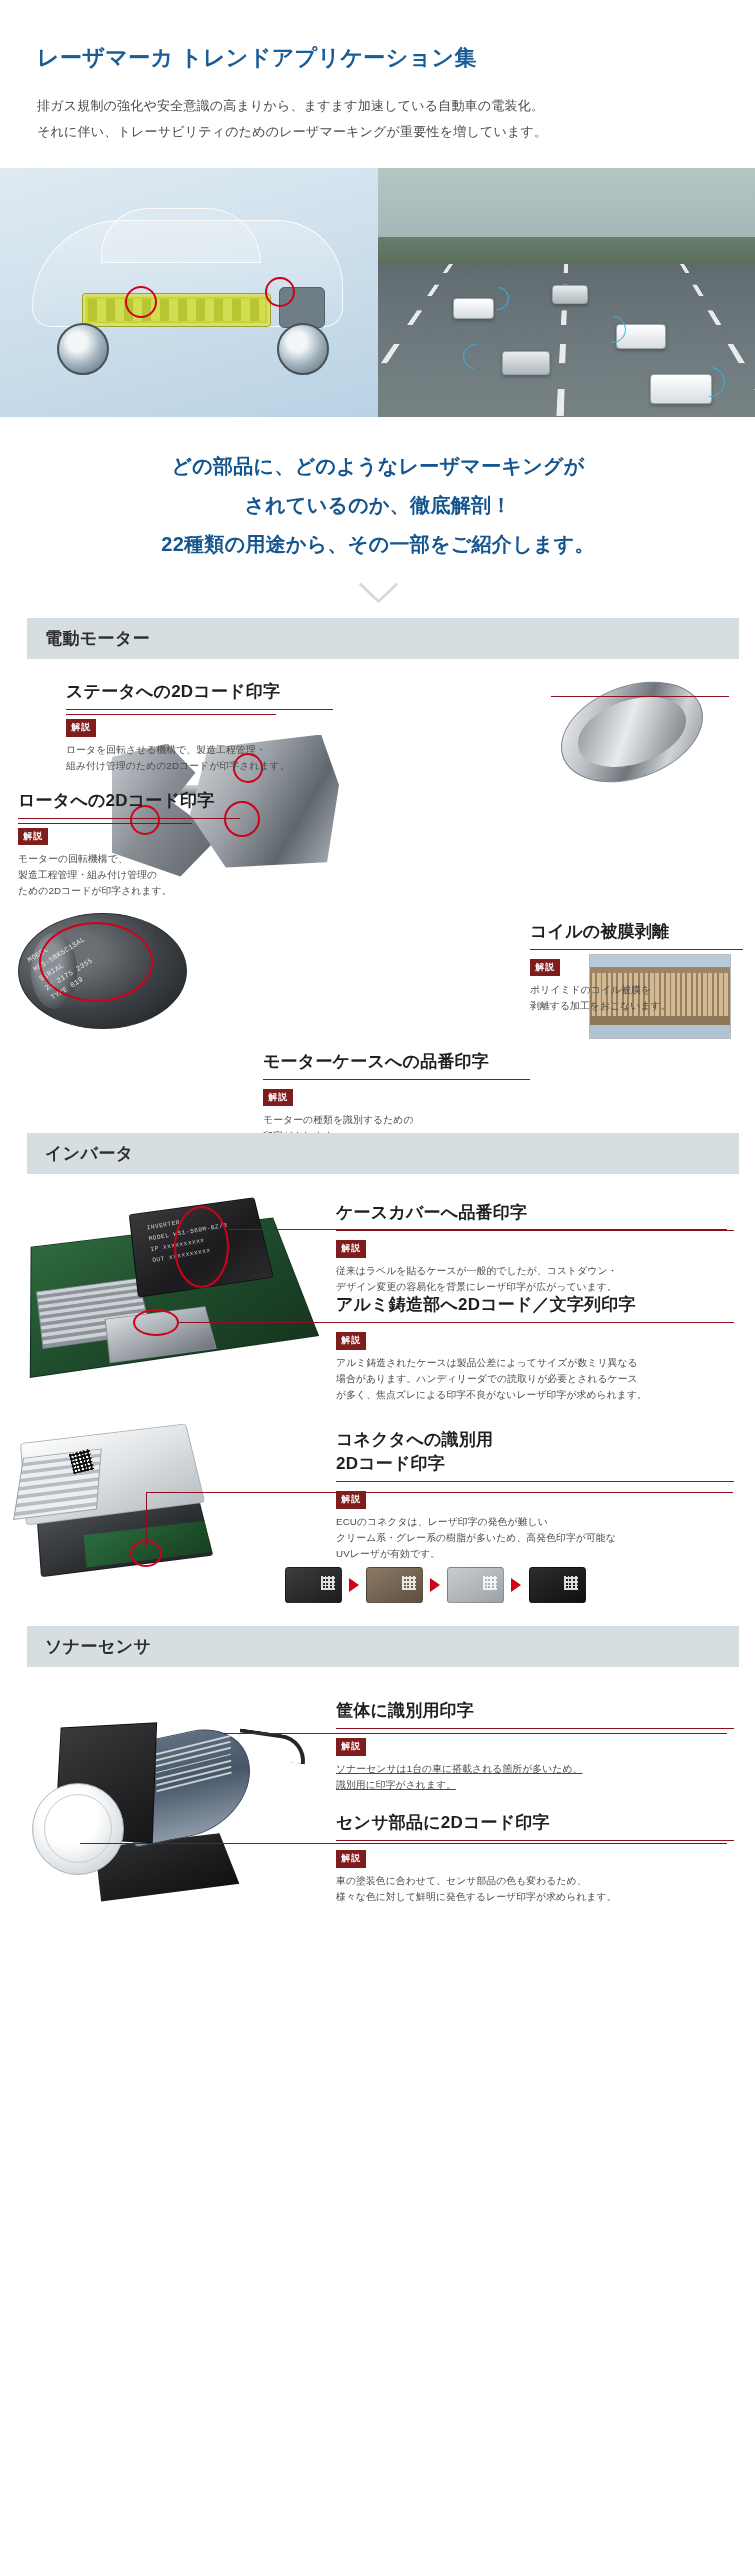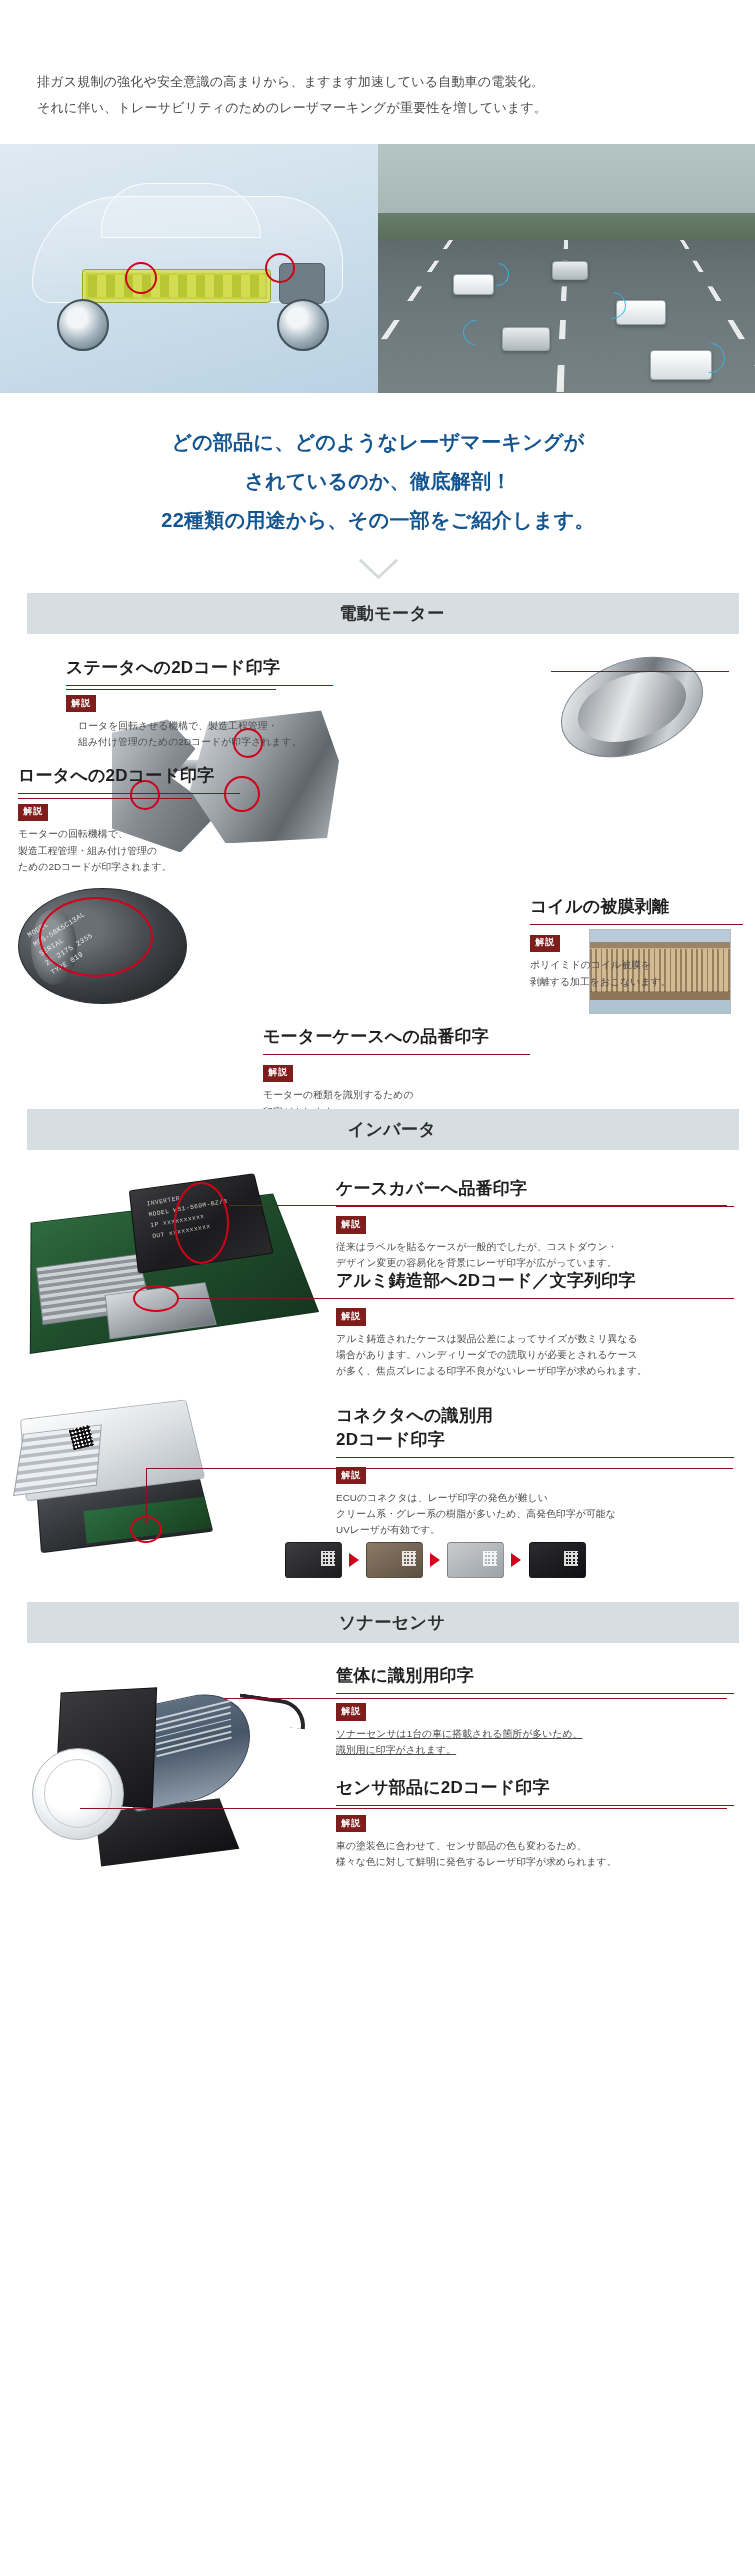--- a/index.html
+++ b/index.html
@@ -141,21 +141,20 @@
 
   
   .section { margin-top: 12.4px; position: relative; }
   .section-head {
     margin: 0 17px 0 27px;
     height: 41px;
     background: #d7dee2;
     display: flex;
     align-items: center;
     padding-left: 18px;
-    justify-content: center;
   }
   .section-head h2 {
     font-size: 17px;
     font-weight: 700;
     color: #2e2e2e;
     letter-spacing: 0.4px;
   }
   .section-body { position: relative; padding: 9px 0 0 0; }
 
   .item-title {
@@ -323,21 +322,21 @@
   .swatch.dark  { background: linear-gradient(150deg,#3d3d3f,#1c1c1e); }
   .swatch.brown { background: linear-gradient(150deg,#8c7a65,#5d5043); }
   .swatch.grey  { background: linear-gradient(150deg,#c9cdd0,#9da2a6); }
   .swatch.black { background: linear-gradient(150deg,#2c2c2e,#101012); }
   .arrow-r {
     width:0; height:0; border-top:7.1px solid transparent; border-bottom:7.1px solid transparent;
     border-left:10.7px solid #d0021b;
   }
 
   
-  .sonar-art { position:relative; height: 267px; }
+  .sonar-art { position:relative; height: 267px; margin-top: 11px; }
   .sonar-bracket {
     position:absolute; left:50px; top:46px; width:108px; height:116px;
     background: linear-gradient(150deg,#3b3b3d,#161618);
     transform: perspective(498px) rotateY(-26deg) rotateX(6deg);
     border:0.9px solid #0e0e10;
   }
   .sonar-foot {
     position:absolute; left:98px; top:149px; width:133px; height:76px;
     background: linear-gradient(160deg,#2f2f31,#111113);
     transform: perspective(498px) rotateX(46deg) rotateZ(-10deg);
@@ -376,20 +375,21 @@
   .leader { position:absolute; background:#8f1020; height:0.9px; }
   .leader-v { position:absolute; background:#8f1020; width:0.9px; }
   .ring-mark { position:absolute; border:2.2px solid #d0021b; border-radius:50%; }
 </style>
 </head>
 <body>
 
 <div class="page">
 
   <div class="header">
+    <div class="kicker">レーザマーカ トレンドアプリケーション集</div>
   </div>
 
   <div class="intro">
     <div>排ガス規制の強化や安全意識の高まりから、ますます加速している自動車の電装化。</div>
     <div>それに伴い、トレーサビリティのためのレーザマーキングが重要性を増しています。</div>
   </div>
 
   <div class="hero">
     <div class="hero-pane hero-left">
       <div class="chassis">
@@ -461,21 +461,21 @@
       <div class="coil-img"></div>
 
       <div class="leader" style="left:66px; top:55px; width:210px;"></div>
       <div class="leader" style="left:18px; top:164px; width:174px;"></div>
       <div class="leader" style="left:551px; top:37px; width:178px;"></div>
 
       <div class="abs" style="left:66px; top:21.3px; width:267px;">
         <div class="item-title">ステータへの2Dコード印字</div>
         <div class="rule"></div>
         <span class="tag">解説</span>
-        <div class="desc" style="white-space:pre-line;margin-left:12px;">ロータを回転させる機構で、製造工程管理・
+        <div class="desc" style="white-space:pre-line;">ロータを回転させる機構で、製造工程管理・
 組み付け管理のための2Dコードが印字されます。</div>
       </div>
 
       <div class="abs" style="left:18px; top:130px; width:222px;">
         <div class="item-title">ロータへの2Dコード印字</div>
         <div class="rule"></div>
         <span class="tag">解説</span>
         <div class="desc" style="white-space:pre-line;">モーターの回転機構で、
 製造工程管理・組み付け管理の
 ための2Dコードが印字されます。</div>

